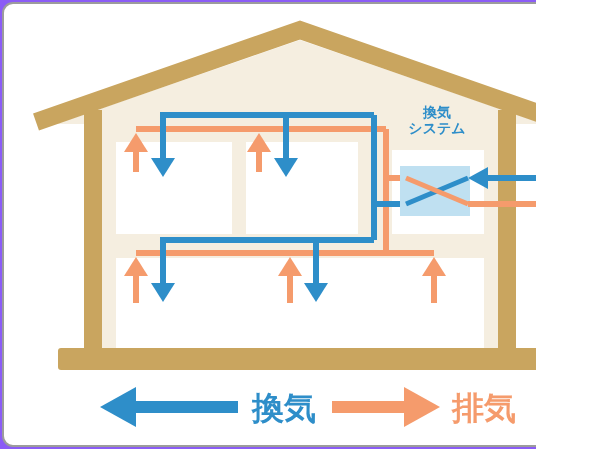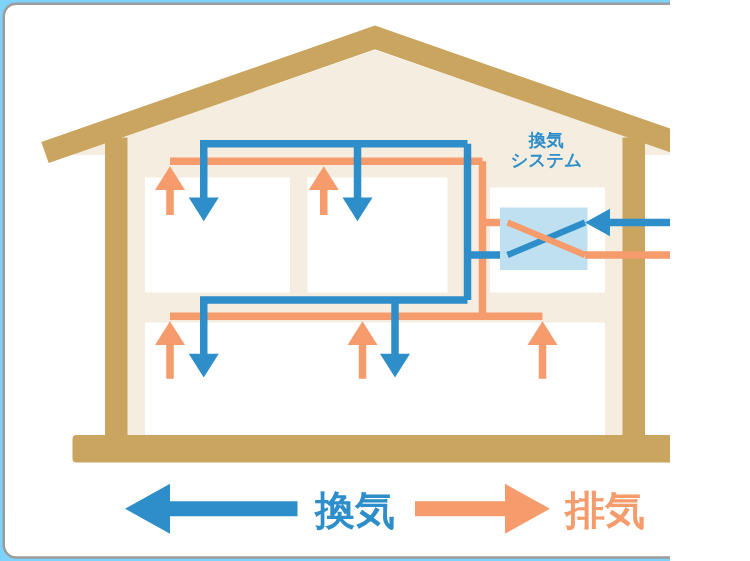--- a/index.html
+++ b/index.html
@@ -5,21 +5,21 @@
   :root{
     --blue:#2e8ec9;
     --orange:#f59b6c;
     --tan:#c9a55f;
     --cream:#f5eee0;
     --unit:#bfe0f1;
     --border:#9c9c9c;
   }
   html,body{margin:0;padding:0;background:#ffffff;}
   .stage{
-    position:relative;width:536px;height:449px;background:#7dd3fc;
+    position:relative;width:536px;height:449px;background:#8b5cf6;
     font-family:"DejaVu Sans","Liberation Sans",sans-serif;
     overflow:hidden;
   }
   svg{display:block;}
   .page-border{fill:#ffffff;stroke:var(--border);stroke-width:2;}
   .fill-cream{fill:var(--cream);}
   .fill-tan{fill:var(--tan);}
   .stroke-tan{stroke:var(--tan);fill:none;}
   .fill-room{fill:#ffffff;}
   .fill-unit{fill:var(--unit);}

